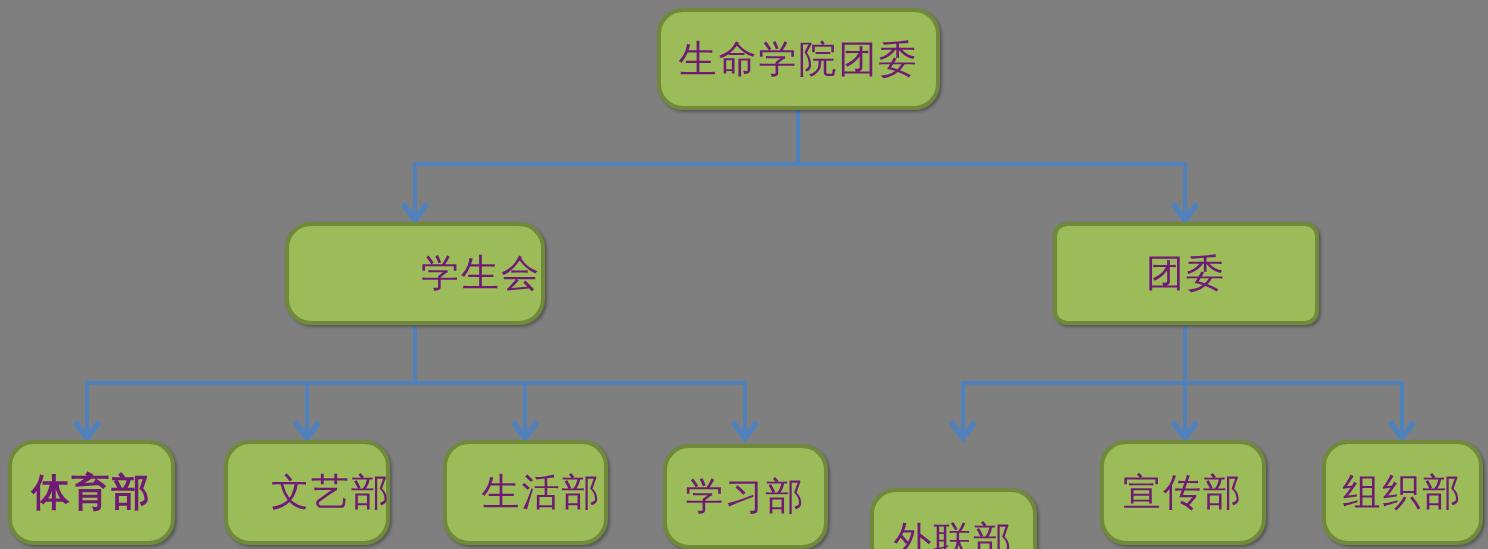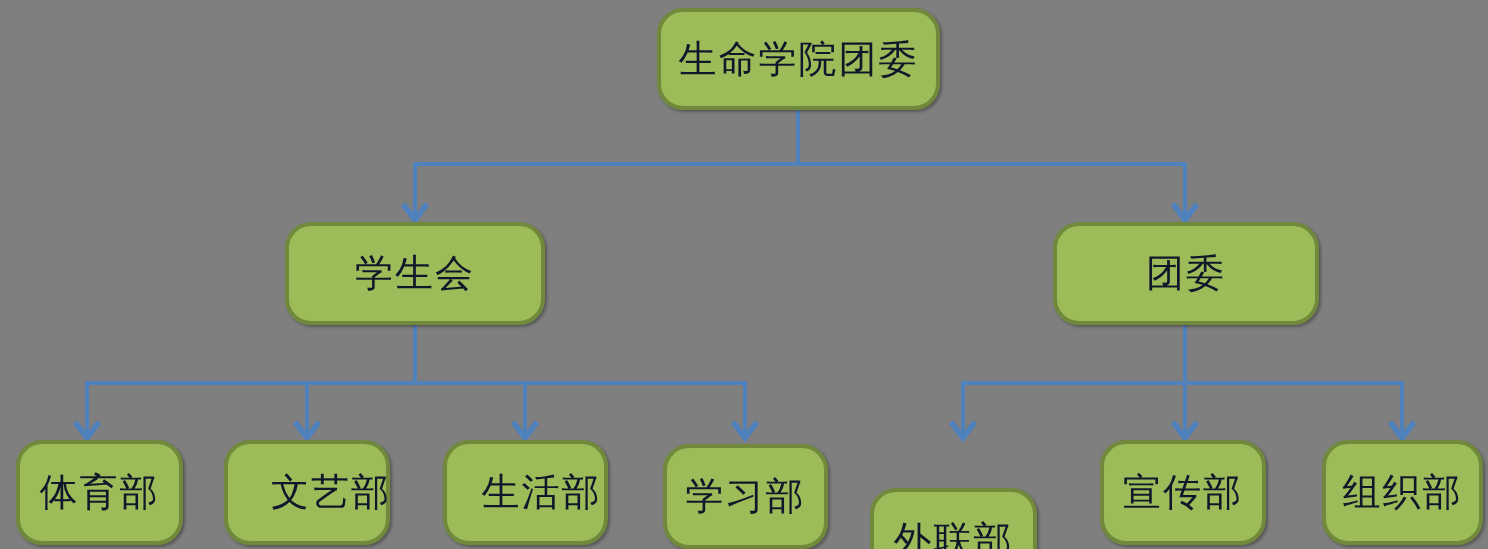--- a/index.html
+++ b/index.html
@@ -30,21 +30,21 @@
     position: absolute;
     box-sizing: border-box;
     background: #9cbb59;
     border: 4px solid #71893b;
     border-radius: 26px;
     display: flex;
     align-items: center;
     justify-content: center;
     font-size: 38px;
     letter-spacing: 2px;
-    color: #0f172a;
+    color: #701a75;
     box-shadow: 2px 2px 3px rgba(40,40,40,0.45);
     white-space: nowrap;
   }
 </style>
 </head>
 <body>
 
 <div id="canvas">
 
   <svg id="connector-layer" viewBox="0 0 1488 549" xmlns="http://www.w3.org/2000/svg">
@@ -72,29 +72,29 @@
       <path d="M951 422 L963 438 L975 422"></path>
       <path d="M1173 422 L1185 438 L1197 422"></path>
       <path d="M1390 422 L1402 438 L1414 422"></path>
     </g>
   </svg>
 
   <div class="node" style="left:657px; top:8px;   width:283px; height:102px;">
     <span>生命学院团委</span>
   </div>
 
-  <div class="node" style="left:285px; top:222px; width:260px; height:103px;">
+  <div class="node" style="left:285px; top:222px; width:260px; height:103px;justify-content:flex-end;">
     <span>学生会</span>
   </div>
 
-  <div class="node" style="left:1053px; top:222px; width:266px; height:103px;">
+  <div class="node" style="left:1053px; top:222px; width:266px; height:103px;border-radius:14px;">
     <span>团委</span>
   </div>
 
-  <div class="node" style="left:16px; top:440px;   width:167px; height:105px;">
+  <div class="node" style="left:8px; top:440px;   width:167px; height:105px;font-weight:bold;">
     <span>体育部</span>
   </div>
 
   <div class="node" style="left:224px; top:440px; width:166px; height:105px;padding-left:48px;">
     <span>文艺部</span>
   </div>
 
   <div class="node" style="left:443px; top:440px; width:165px; height:105px;padding-left:32px;">
     <span>生活部</span>
   </div>

